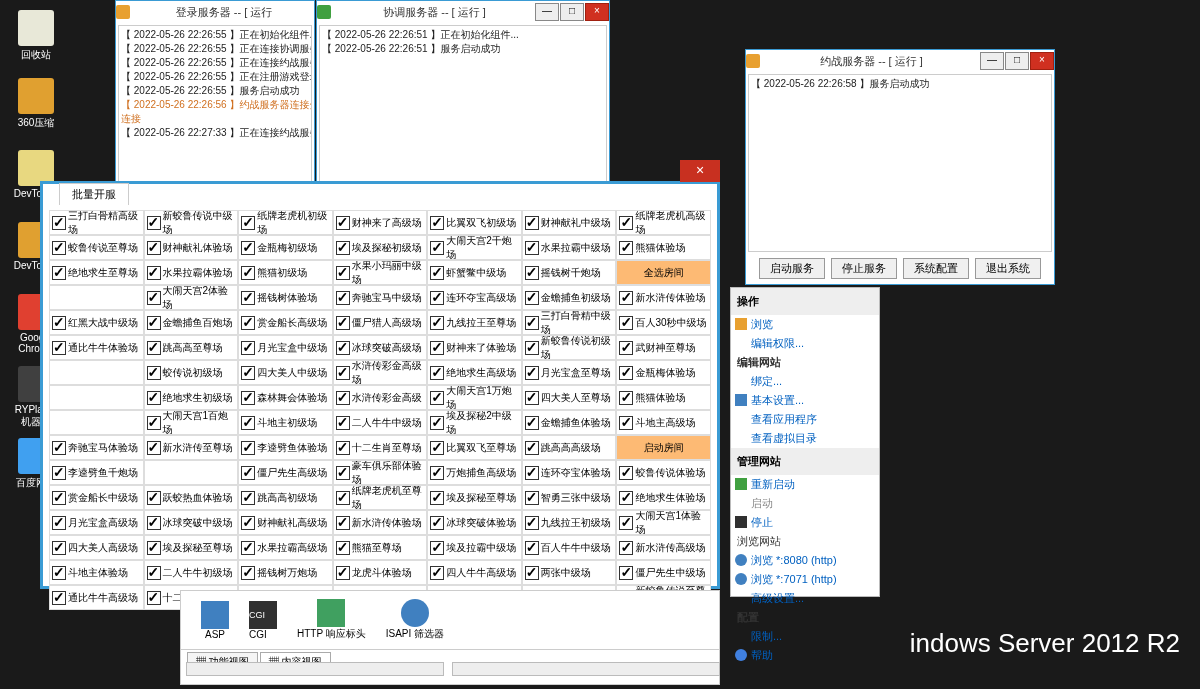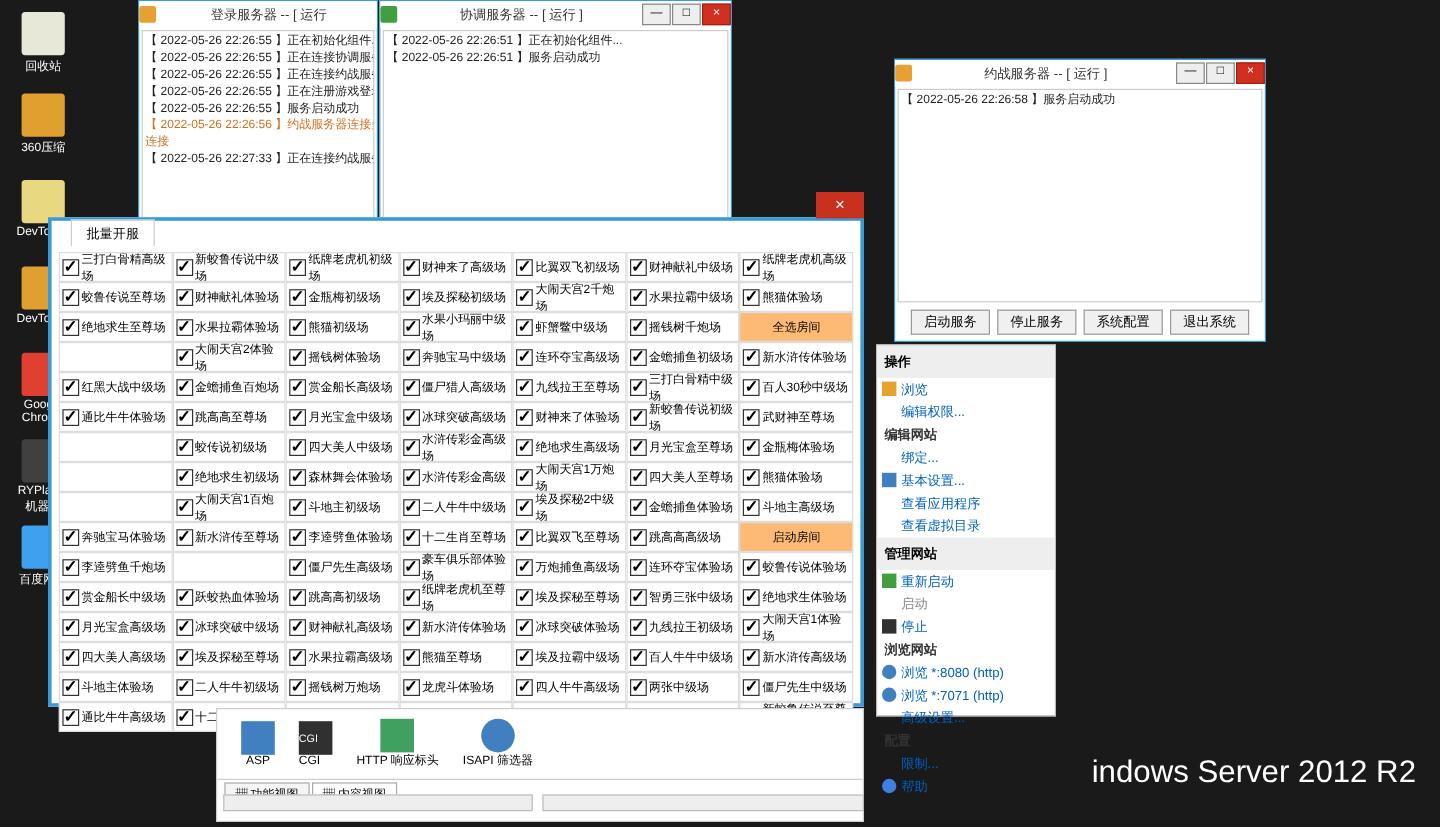--- a/index.html
+++ b/index.html
@@ -573,21 +573,21 @@
  <div class="iisitem link">编辑权限...</div>
  <div class="iistxt" style="font-weight:bold">编辑网站</div>
  <div class="iisitem link">绑定...</div>
  <div class="iisitem link"><span class="iicon" style="background:#4080c0"></span><span>基本设置...</span></div>
  <div class="iisitem link">查看应用程序</div>
  <div class="iisitem link">查看虚拟目录</div>
  <div class="iishdr">管理网站</div>
  <div class="iisitem link"><span class="iicon" style="background:#40a040"></span><span>重新启动</span></div>
  <div class="iisitem" style="color:#888"><span>启动</span></div>
  <div class="iisitem link"><span class="iicon" style="background:#303030"></span><span>停止</span></div>
- <div class="iistxt" style="font-weight:bold">浏览网站</div>
+ <div class="iistxt" style="font-weight:normal">浏览网站</div>
  <div class="iisitem link"><span class="iicon" style="background:#4080c0;border-radius:50%"></span><span>浏览 *:8080 (http)</span></div>
  <div class="iisitem link"><span class="iicon" style="background:#4080c0;border-radius:50%"></span><span>浏览 *:7071 (http)</span></div>
  <div class="iisitem link">高级设置...</div>
  <div class="iistxt" style="font-weight:bold">配置</div>
  <div class="iisitem link">限制...</div>
  <div class="iisitem link"><span class="iicon" style="background:#4080e0;border-radius:50%"></span><span>帮助</span></div>
 </div>
 
 <div class="bottombar">
  <div style="display:flex;gap:20px;padding:6px 20px;align-items:center;height:58px">

